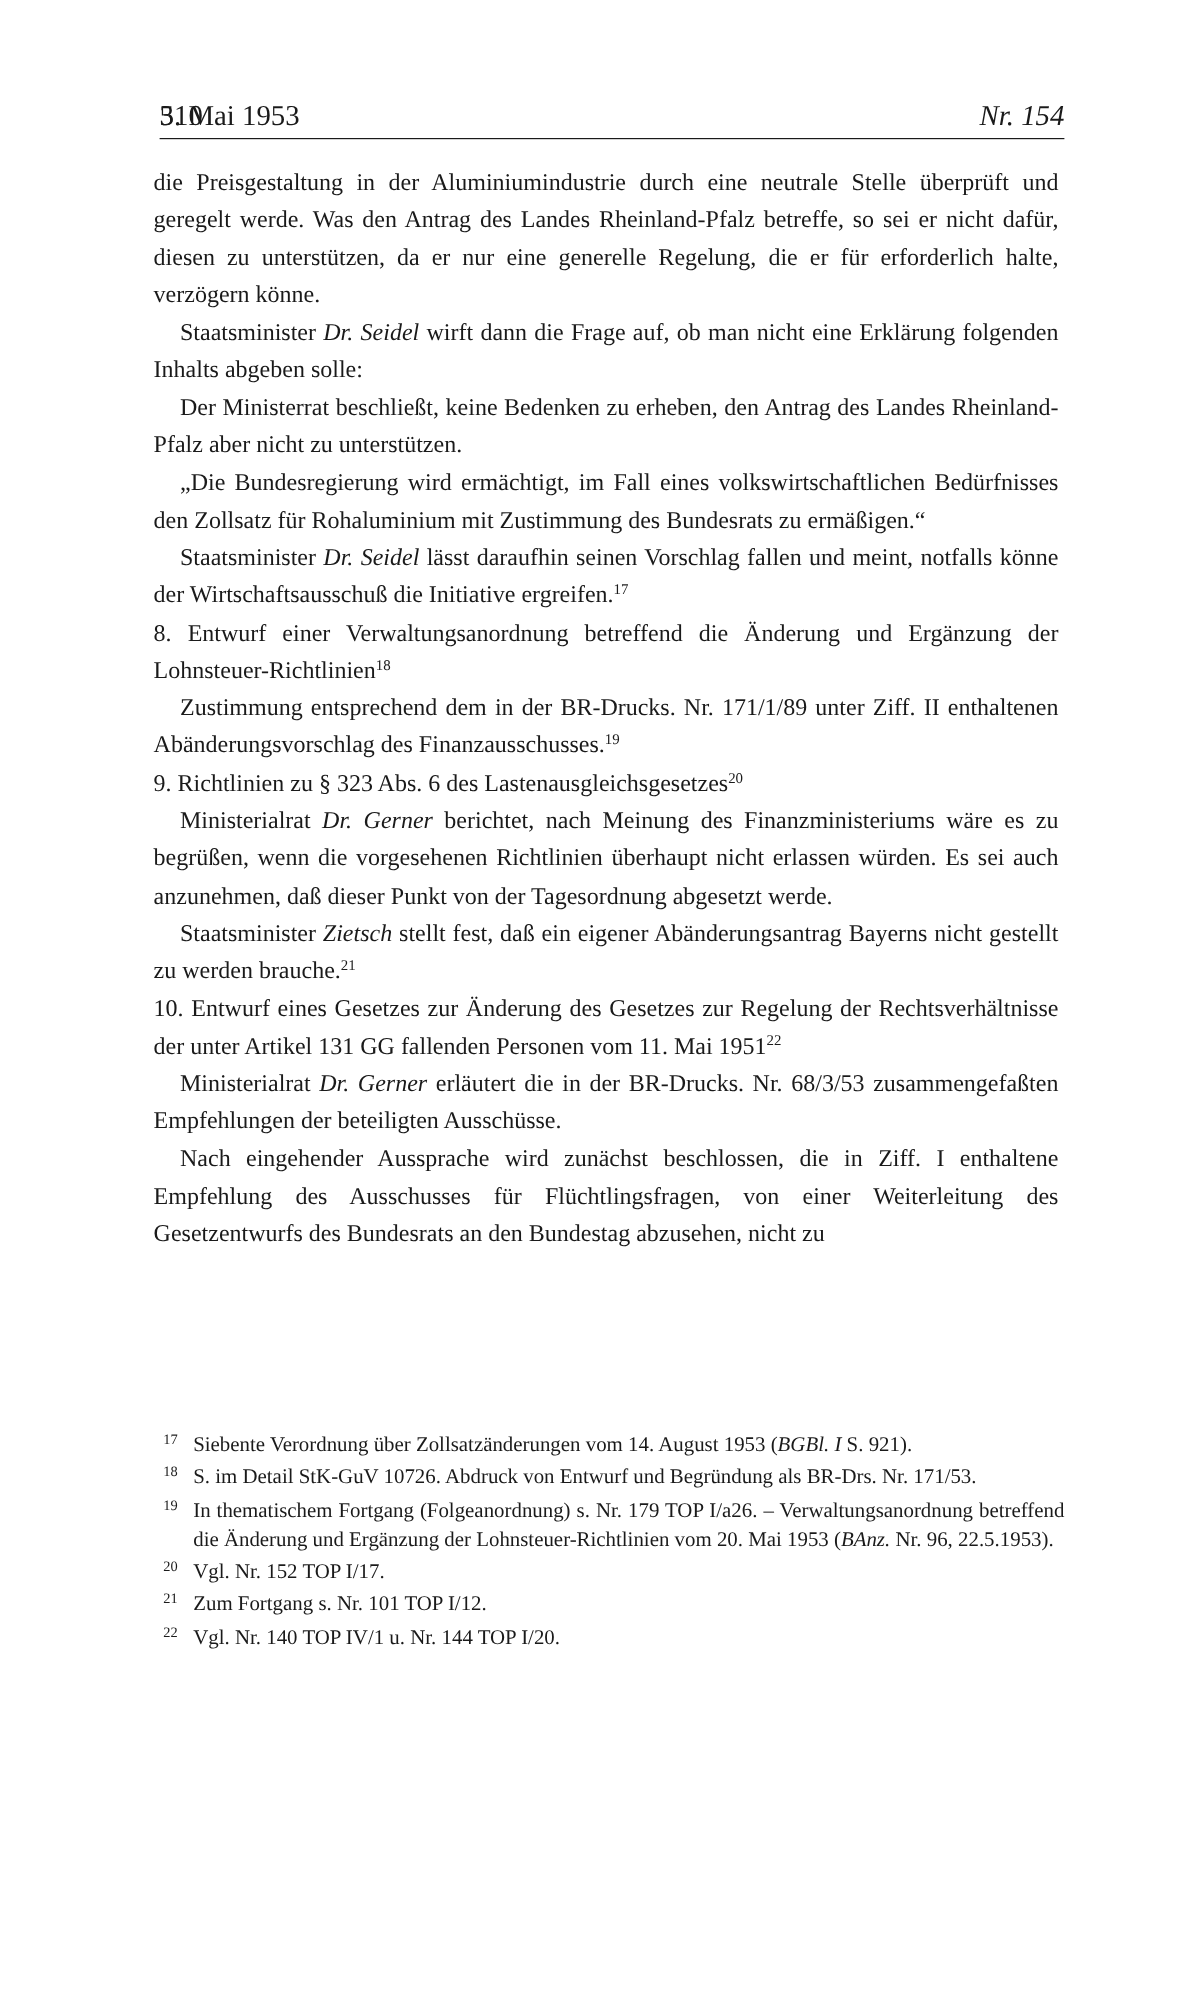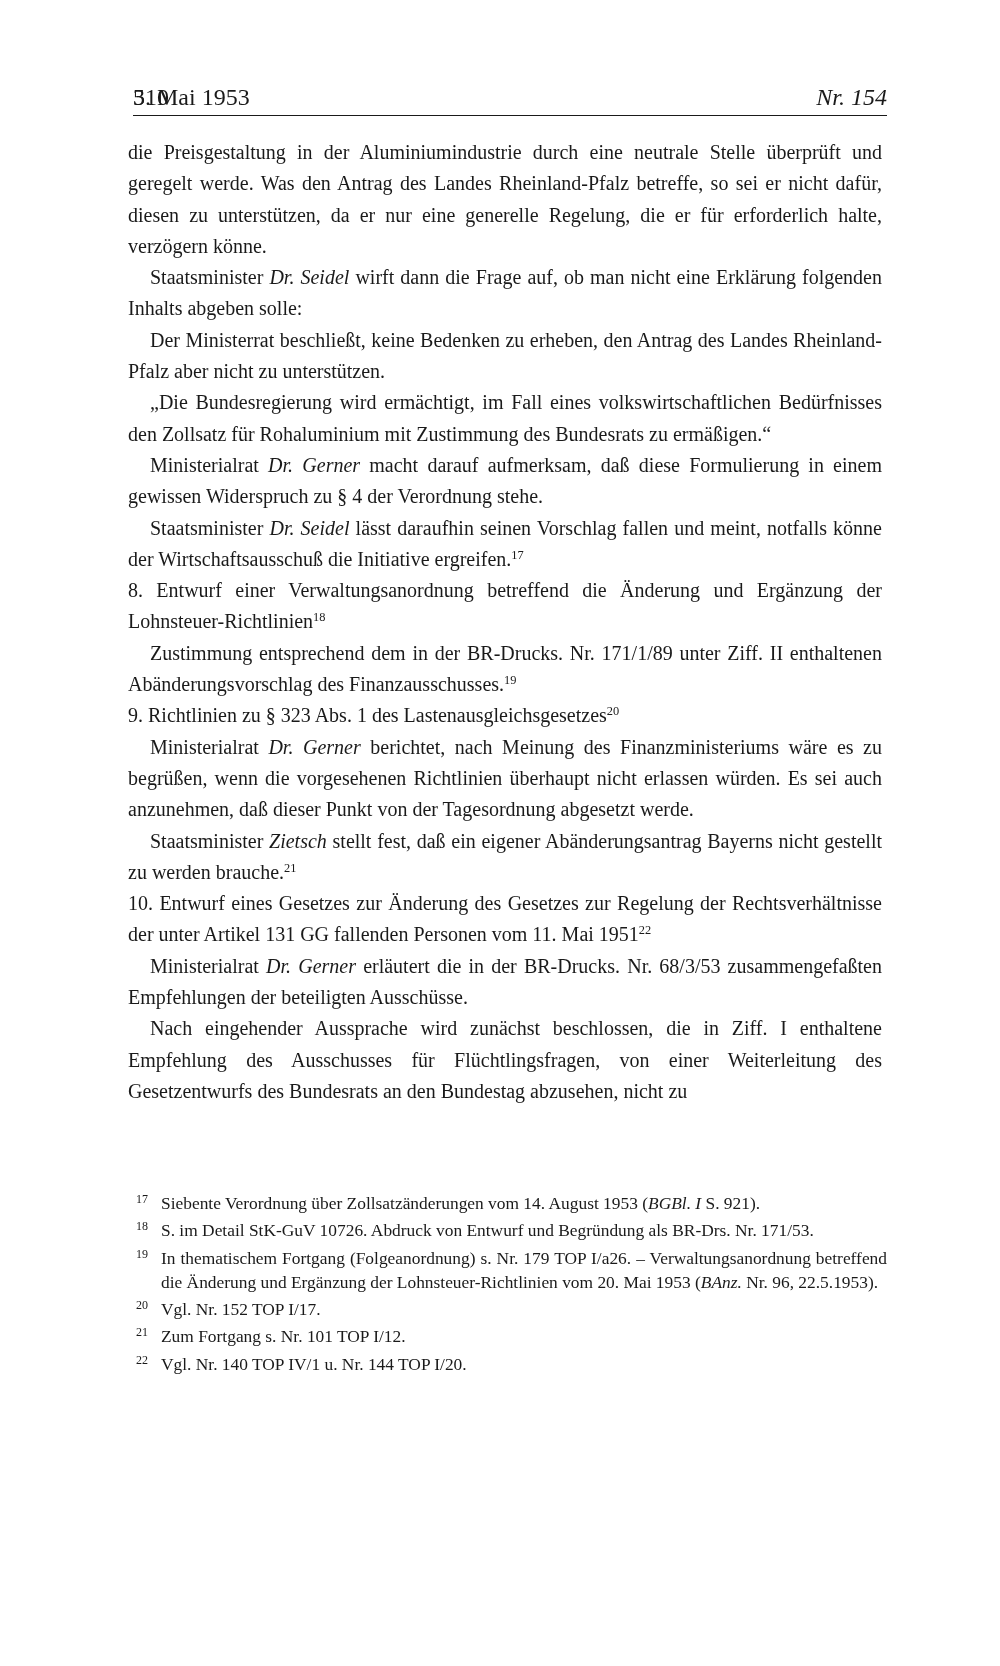--- a/index.html
+++ b/index.html
@@ -42,25 +42,24 @@
   <span class="date">5. Mai 1953</span>
   <span class="nr">Nr. 154</span>
 </div>
 <div class="header-rule"></div>
 
 <div class="body-text" id="body-text">
     <p class=""><span>die Preisgestaltung in der Aluminiumindustrie durch eine neutrale Stelle überprüft und geregelt werde. Was den Antrag des Landes Rheinland-Pfalz betreffe, so sei er nicht dafür, diesen zu unterstützen, da er nur eine generelle Regelung, die er für erforderlich halte, verzögern könne.</span></p>
     <p class="indent"><span>Staatsminister </span><i>Dr. Seidel</i><span> wirft dann die Frage auf, ob man nicht eine Erklärung folgenden Inhalts abgeben solle:</span></p>
     <p class="indent"><span>Der Ministerrat beschließt, keine Bedenken zu erheben, den Antrag des Landes Rheinland-Pfalz aber nicht zu unterstützen.</span></p>
     <p class="indent"><span>„Die Bundesregierung wird ermächtigt, im Fall eines volkswirtschaftlichen Bedürfnisses den Zollsatz für Rohaluminium mit Zustimmung des Bundesrats zu ermäßigen.“</span></p>
-    <p class="indent"><span>Ministerialrat </span><i>Dr. Gerner</i><span> macht darauf aufmerksam, daß diese Formulierung in einem gewissen Widerspruch zu § 4 der Verordnung stehe.</span></p>
     <p class="indent"><span>Staatsminister </span><i>Dr. Seidel</i><span> lässt daraufhin seinen Vorschlag fallen und meint, notfalls könne der Wirtschaftsausschuß die Initiative ergreifen.</span><sup>17</sup></p>
     <p class="item"><span>8. Entwurf einer Verwaltungsanordnung betreffend die Änderung und Ergänzung der Lohnsteuer-Richtlinien</span><sup>18</sup></p>
     <p class="indent"><span>Zustimmung entsprechend dem in der BR-Drucks. Nr. 171/1/89 unter Ziff. II enthaltenen Abänderungsvorschlag des Finanzausschusses.</span><sup>19</sup></p>
-    <p class="item"><span>9. Richtlinien zu § 323 Abs. 1 des Lastenausgleichsgesetzes</span><sup>20</sup></p>
+    <p class="item"><span>9. Richtlinien zu § 323 Abs. 6 des Lastenausgleichsgesetzes</span><sup>20</sup></p>
     <p class="indent"><span>Ministerialrat </span><i>Dr. Gerner</i><span> berichtet, nach Meinung des Finanzministeriums wäre es zu begrüßen, wenn die vorgesehenen Richtlinien überhaupt nicht erlassen würden. Es sei auch anzunehmen, daß dieser Punkt von der Tagesordnung abgesetzt werde.</span></p>
     <p class="indent"><span>Staatsminister </span><i>Zietsch</i><span> stellt fest, daß ein eigener Abänderungsantrag Bayerns nicht gestellt zu werden brauche.</span><sup>21</sup></p>
     <p class="item"><span>10. Entwurf eines Gesetzes zur Änderung des Gesetzes zur Regelung der Rechtsverhältnisse der unter Artikel 131 GG fallenden Personen vom 11. Mai 1951</span><sup>22</sup></p>
     <p class="indent"><span>Ministerialrat </span><i>Dr. Gerner</i><span> erläutert die in der BR-Drucks. Nr. 68/3/53 zusammengefaßten Empfehlungen der beteiligten Ausschüsse.</span></p>
     <p class="indent"><span>Nach eingehender Aussprache wird zunächst beschlossen, die in Ziff. I enthaltene Empfehlung des Ausschusses für Flüchtlingsfragen, von einer Weiterleitung des Gesetzentwurfs des Bundesrats an den Bundestag abzusehen, nicht zu</span></p>
   </div>
 
 <div class="footnotes" id="footnotes">
     <div class="fn"><span class="fn-num">17</span><span>Siebente Verordnung über Zollsatzänderungen vom 14. August 1953 (</span><i>BGBl. I</i><span> S. 921).</span></div>
     <div class="fn"><span class="fn-num">18</span><span>S. im Detail StK-GuV 10726. Abdruck von Entwurf und Begründung als BR-Drs. Nr. 171/53.</span></div>

